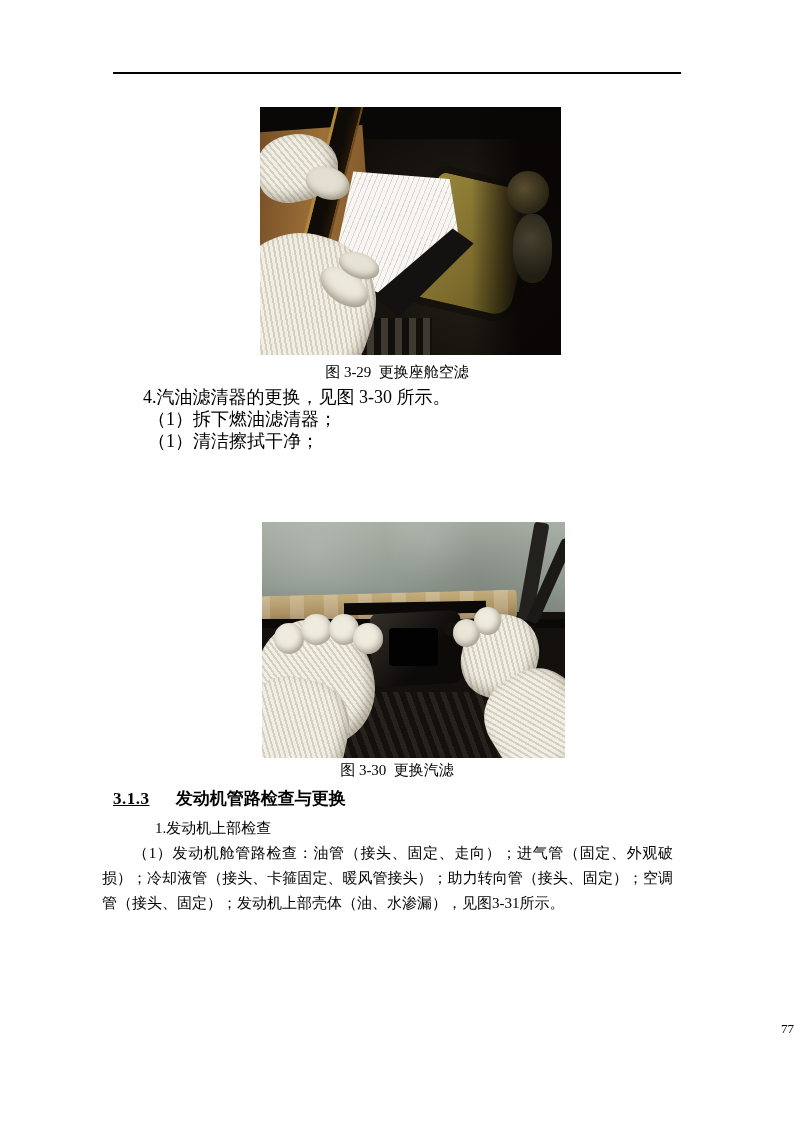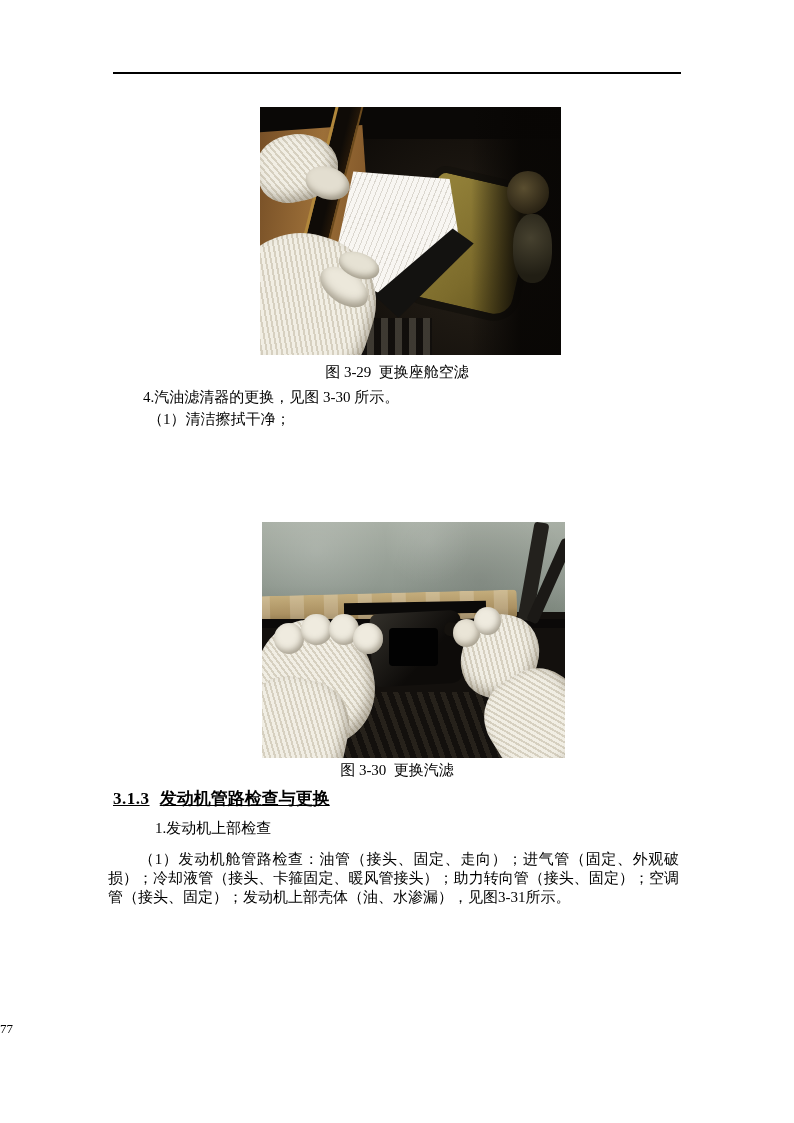--- a/index.html
+++ b/index.html
@@ -131,37 +131,37 @@
     z-index: 1; }
 
   
   .caption {
     left: 0; width: 794px; text-align: center;
     font-size: 15px; white-space: pre;
   }
   .caption1 { top: 363px; }
   .caption2 { top: 761px; }
 
-  .body-block { left: 113px; width: 571px; font-size: 15px; line-height: 21.8px; }
+  .body-block { left: 113px; width: 571px; font-size: 18px; line-height: 21.8px; }
   .block-steps { top: 387px; }
   .line-indent1 { padding-left: 30px; }
   .line-indent2 { padding-left: 35px; }
 
   .section-heading { left: 113px; top: 787px; font-size: 17px; font-weight: bold; }
   .section-heading .num { letter-spacing: 0.5px; text-decoration: underline; }
-  .section-heading .txt { margin-left: 6px; text-decoration: underline; }
+  .section-heading .txt { margin-left: 22px; }
 
   .sub-item { left: 155px; top: 819px; font-size: 15px; }
 
-  .paragraph { left: 108px; top: 841px; width: 571px;
-    font-size: 15px; line-height: 19px;
-    text-indent: 31px; text-align: justify; margin-top: 9px; }
+  .paragraph { left: 102px; top: 841px; width: 571px;
+    font-size: 15px; line-height: 25px;
+    text-indent: 31px; text-align: justify; }
 
   .page-number { left: 0; top: 1021px; width: 794px;
-    text-align: left; font-size: 13px; }
+    text-align: right; font-size: 13px; }
 </style>
 </head>
 <body>
 
 <div class="abs header-rule"></div>
 
 <div class="abs photo photo1">
   <div class="p1-hood"></div>
   <div class="p1-panel"></div>
   <div class="p1-rail"></div>
@@ -176,20 +176,21 @@
   <div class="p1-reservoir"></div>
   <div class="p1-glove-main knit"></div>
   <div class="p1-thumb"></div>
   <div class="p1-finger"></div>
 </div>
 
 <div class="abs caption caption1">图 3-29  更换座舱空滤</div>
 
 <div class="abs body-block block-steps">
   <div class="line-indent1">4.汽油滤清器的更换，见图 3-30 所示。</div>
+  <div class="line-indent2">（1）拆下燃油滤清器；</div>
   <div class="line-indent2">（1）清洁擦拭干净；</div>
 </div>
 
 <div class="abs photo photo2">
   <div class="p2-top"></div>
   <div class="p2-beam"></div>
   <div class="p2-shadowline"></div>
   <div class="p2-hose-tr1"></div>
   <div class="p2-hose-tr2"></div>
   <div class="p2-bracket"></div>

